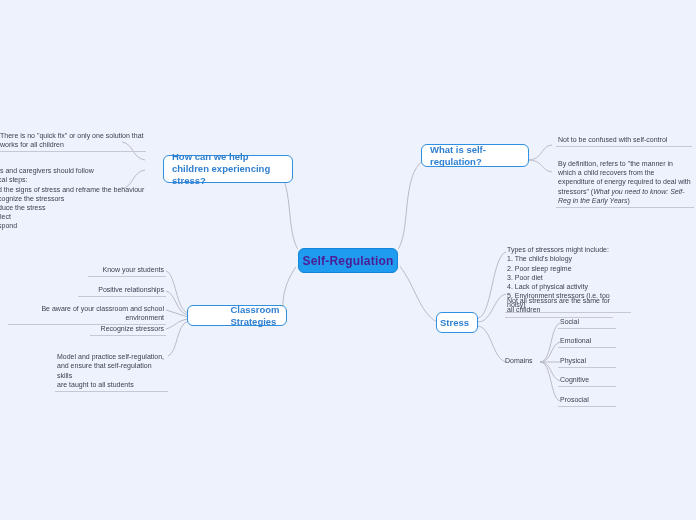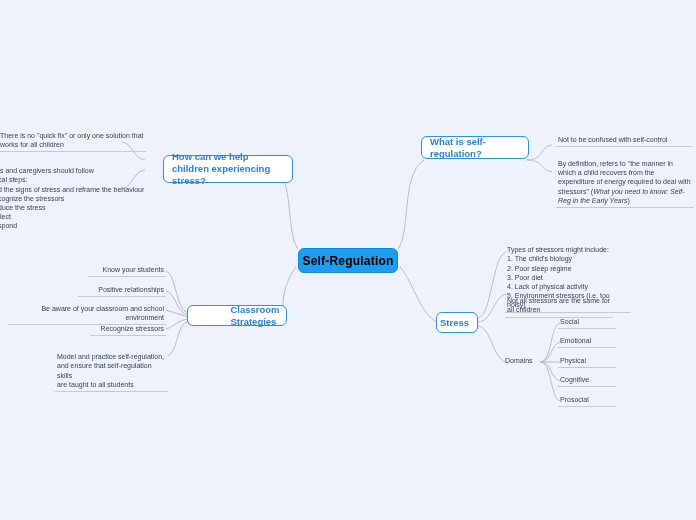--- a/index.html
+++ b/index.html
@@ -14,21 +14,21 @@
   svg.links{position:absolute;left:0;top:0;width:696px;height:520px;pointer-events:none;}
   svg.links path{fill:none;stroke:#b9bcc6;stroke-width:1;}
 
   .node{position:absolute;box-sizing:border-box;}
 
   
   .root{
     background:#1f9cf0;
     border:1px solid #1484d6;
     border-radius:6px;
-    color:#000000;
+    color:#4c1d95;
     font-weight:bold;
     font-size:12px;
     letter-spacing:.2px;
     display:flex;align-items:center;justify-content:center;
     box-shadow:0 0 0 2px #eef2fc;
   }
 
   
   .branch{
     background:#ffffff;
@@ -105,21 +105,21 @@
     <path d="M188,321 C176,325 178,352 168,356"></path>
 
     <path d="M145,160 C132,158 134,144 122,142"></path>
     <path d="M145,170 C132,172 134,186 122,189"></path>
   </svg>
 
   <div class="node root" style="left:298px;top:248px;width:100px;height:25px;">
     <span>Self-Regulation</span>
   </div>
 
-  <div class="node branch" style="left:421px;top:136px;width:108px;height:23px;justify-content:center;">
+  <div class="node branch" style="left:421px;top:144px;width:108px;height:23px;justify-content:center;">
     <span>What is self-regulation?</span>
   </div>
 
   <div class="node leaf-left" style="left:556px;top:135px;width:136px;">
     <span>Not to be confused with self-control</span>
   </div>
 
   <div class="node leaf-left" style="left:556px;top:159px;width:138px;"><span>By definition, refers to "the manner in which a child recovers from the expenditure of energy required to deal with stressors" (</span><i>What you need to know: Self-Reg in the Early Years</i><span>)</span></div>
 
   <div class="node branch" style="left:436px;top:312px;width:42px;height:21px;justify-content:flex-end;">

